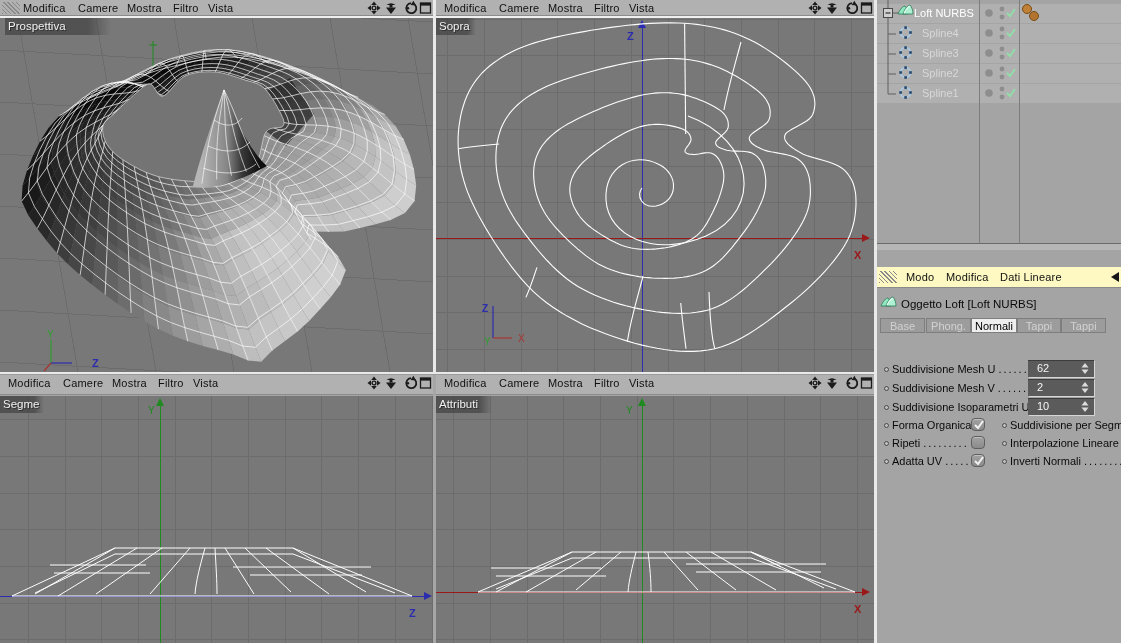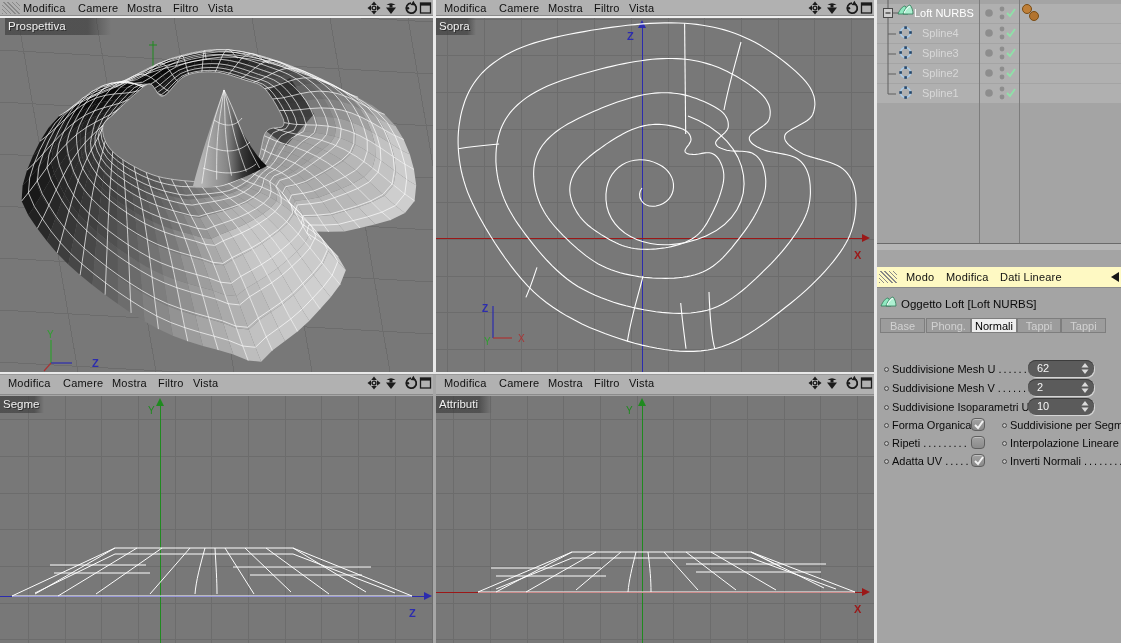--- a/index.html
+++ b/index.html
@@ -13,21 +13,21 @@
 .panel{position:absolute;left:877px;top:0;width:244px;height:643px;background:#a4a4a4;overflow:hidden}
 .omrow{position:absolute;left:0;width:244px;height:19px;background:#b0b0b0}
 .omtext{position:absolute;font-size:11px;top:3px}
 .attrbar{position:absolute;left:0;width:244px;height:17px;background:linear-gradient(180deg,#7e7e7e,#636363);color:#f2f2f2;font-size:11px}
 .amenu{position:absolute;left:0;width:244px;background:#fef9c3;border-bottom:1px solid #8a8a8a}
 .tab{position:absolute;height:15px;font-size:11px;text-align:center;border:1px solid #7e7e7e;background:#9c9c9c;color:#d2d2d2;line-height:14px}
 .tab.act{background:#eeeeee;color:#000}
 .phead{position:absolute;left:2px;width:242px;height:14px;background:linear-gradient(180deg,#787878,#646464);color:#fff;font-size:11px;font-weight:bold;border-bottom:1px solid #c6c6c6}
 .prow{position:absolute;font-size:11px;color:#0a0a0a;white-space:nowrap}
 .bullet{display:inline-block;width:5px;height:5px;border-radius:50%;border:1px solid #4a4a4a;background:#c0c0c0;margin-right:3px;vertical-align:1px}
-.field{position:absolute;width:66px;height:17px;background:#5b5b5b;border-radius:8px;color:#f5f5f5;font-size:11px;box-shadow:1px 1px 0 #d6d6d6, inset 0 1px 0 #3c3c3c}
+.field{position:absolute;width:66px;height:17px;background:#5b5b5b;border-radius:0;color:#f5f5f5;font-size:11px;box-shadow:1px 1px 0 #d6d6d6, inset 0 1px 0 #3c3c3c}
 .cb{position:absolute;width:14px;height:13px;border-radius:4px;background:linear-gradient(180deg,#a2a2a2,#8b8b8b);border:1px solid #5f5f5f;box-shadow:inset 0 1px 0 #c0c0c0}
 </style></head><body>
 
 <div class="vp" style="left:0;top:0;width:433px;height:372px">
 <div class="mbar" style="height:16px">
       <div class="grip"></div>
       <span class="mi" style="left:23px">Modifica</span>
       <span class="mi" style="left:78px">Camere</span>
       <span class="mi" style="left:127px">Mostra</span>
       <span class="mi" style="left:173px">Filtro</span>

